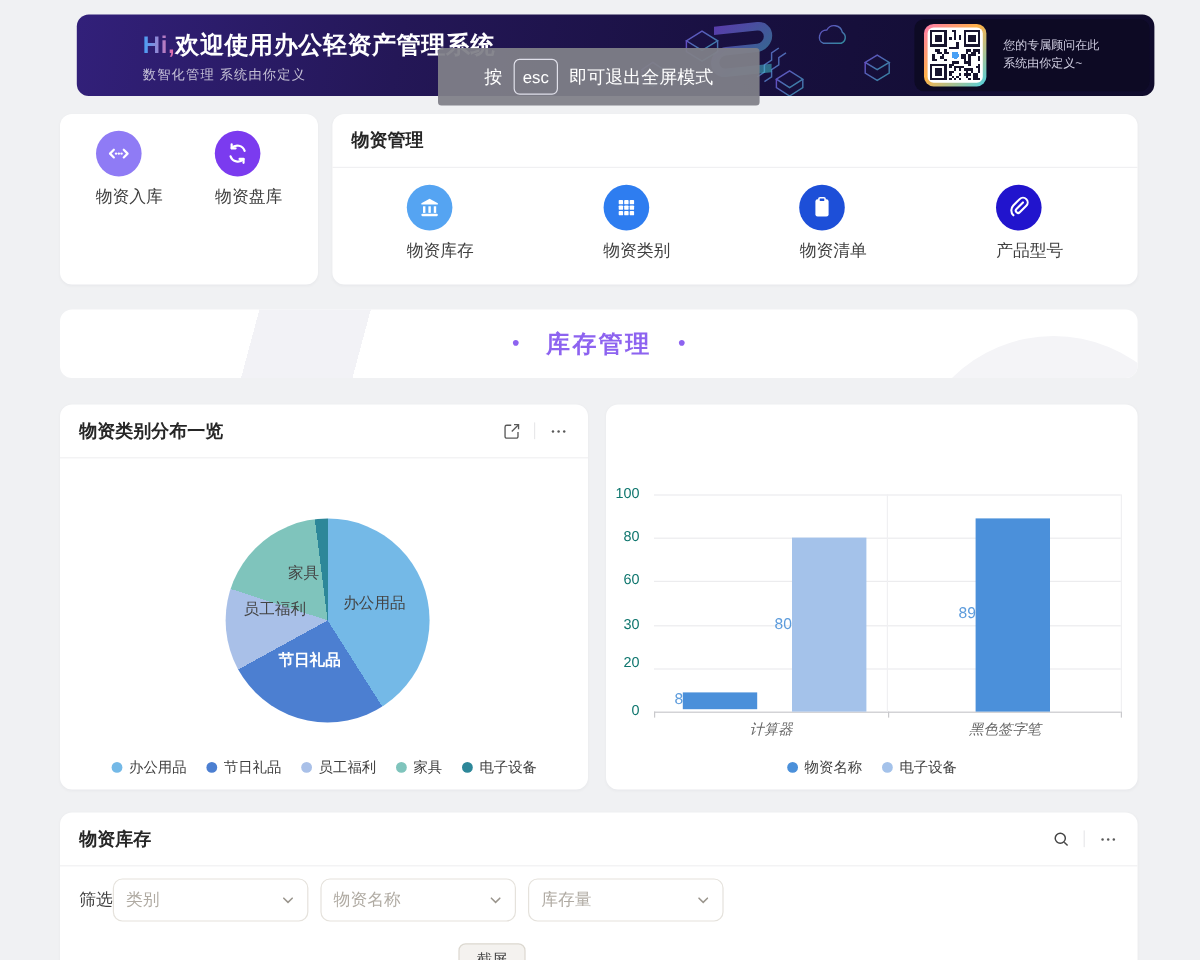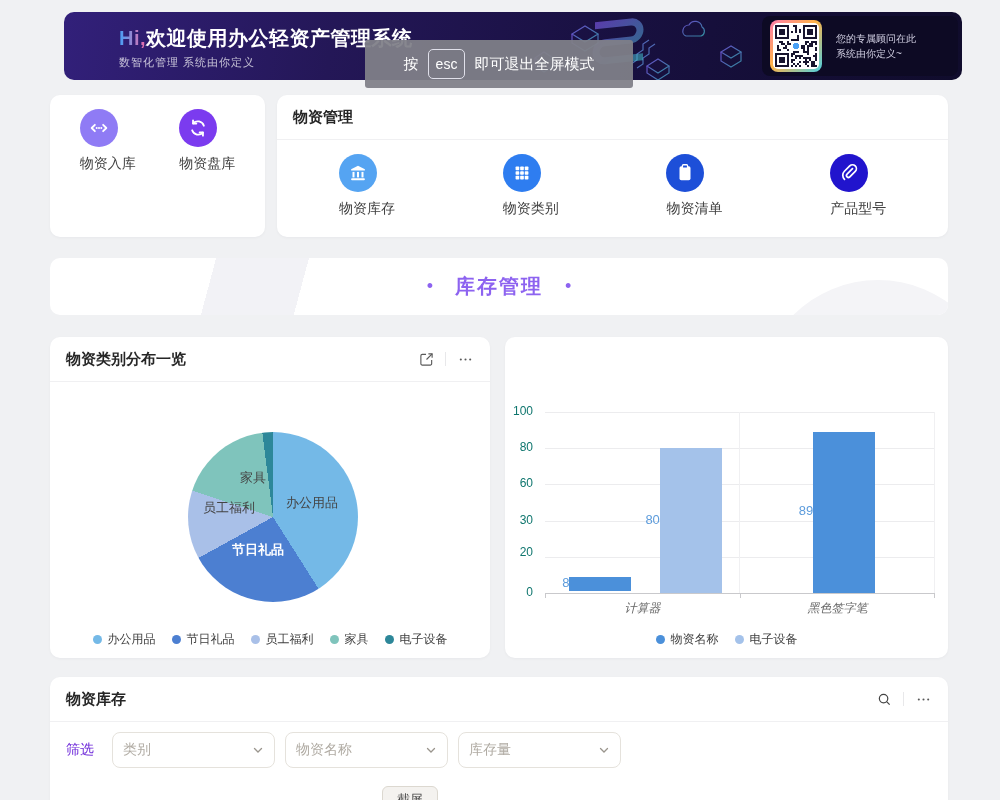--- a/index.html
+++ b/index.html
@@ -92,21 +92,21 @@
   .bar-group + .bar-group { border-left:1px solid #f0f0f2; }
   .bar-col { display:flex; flex-direction:row; align-items:center; justify-content:flex-end; }
   .bar-value { font-size:13px; color:#5d9cdc; margin-bottom:3px; }
   .bar { width:62px; }
   #bar-cats { position:absolute; left:40px; top:218px; width:390px; display:flex;font-style:italic; }
   .bar-cat { flex:1; text-align:center; font-size:12px; color:#666; }
 
   
   #inv-card { left:50px; top:677px; width:898px; height:140px; }
   .filter-row { position:absolute; left:16px; top:55px; display:flex; align-items:center; }
-  .filter-label { font-size:14px; color:#6d28d9; margin-right:18px; }
+  .filter-label { font-size:14px; color:#404040; }
   .select-box { width:163px; height:36px; border:1px solid #e5e2dc; border-radius:8px;
     display:flex; align-items:center; padding:0 10px; margin-right:10px; background:#fff; cursor:pointer; }
   .select-box .ph { flex:1; color:#b0aba3; font-size:14px; }
   .select-box svg { width:12px; height:12px; }
 
   #screenshot-btn { position:absolute; left:382px; top:786px; width:56px; height:30px; z-index:5;
     background:#f4f2ef; border:1px solid #dcd8d0; border-radius:6px; font-size:13px; color:#444;
     font-family:"Liberation Sans", sans-serif; display:flex; align-items:flex-start;
     justify-content:center; padding-top:4px; cursor:pointer; }
 </style>

